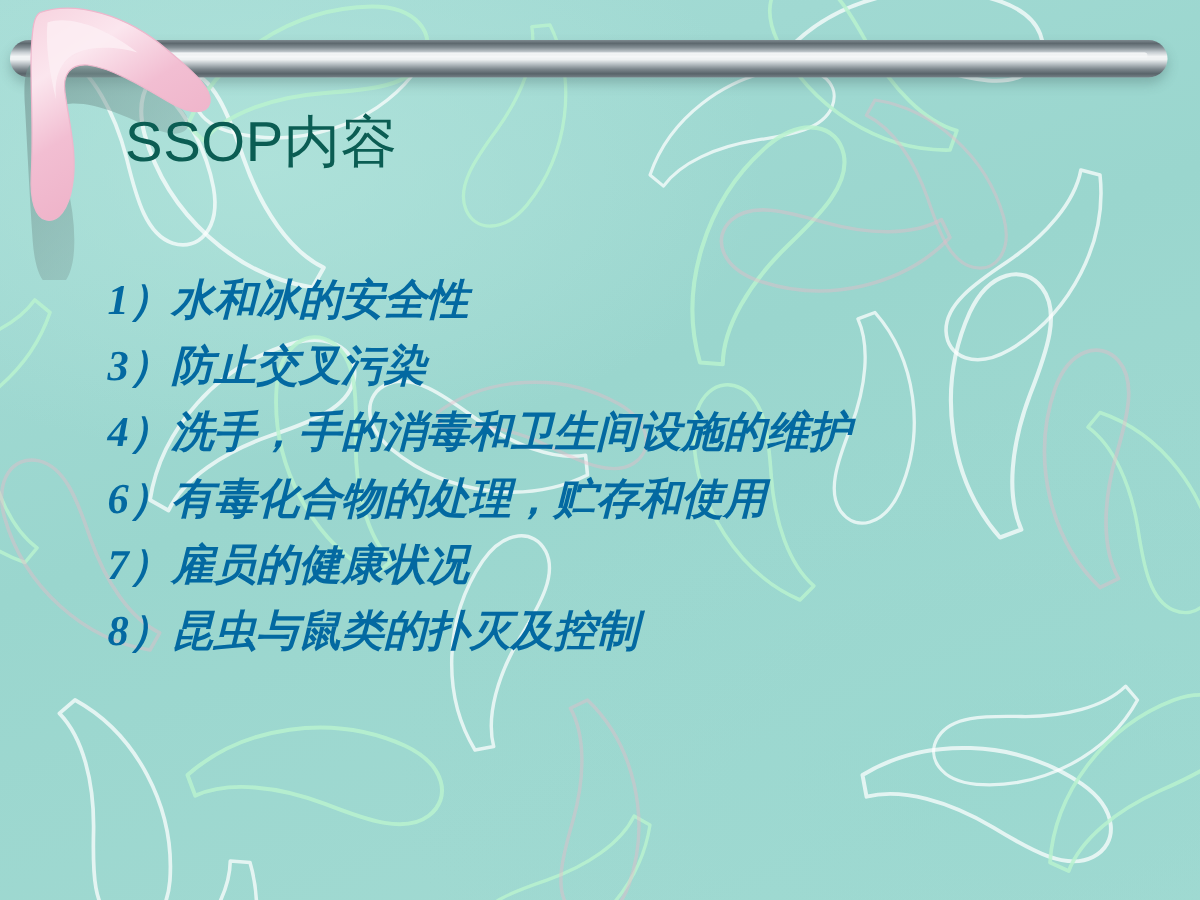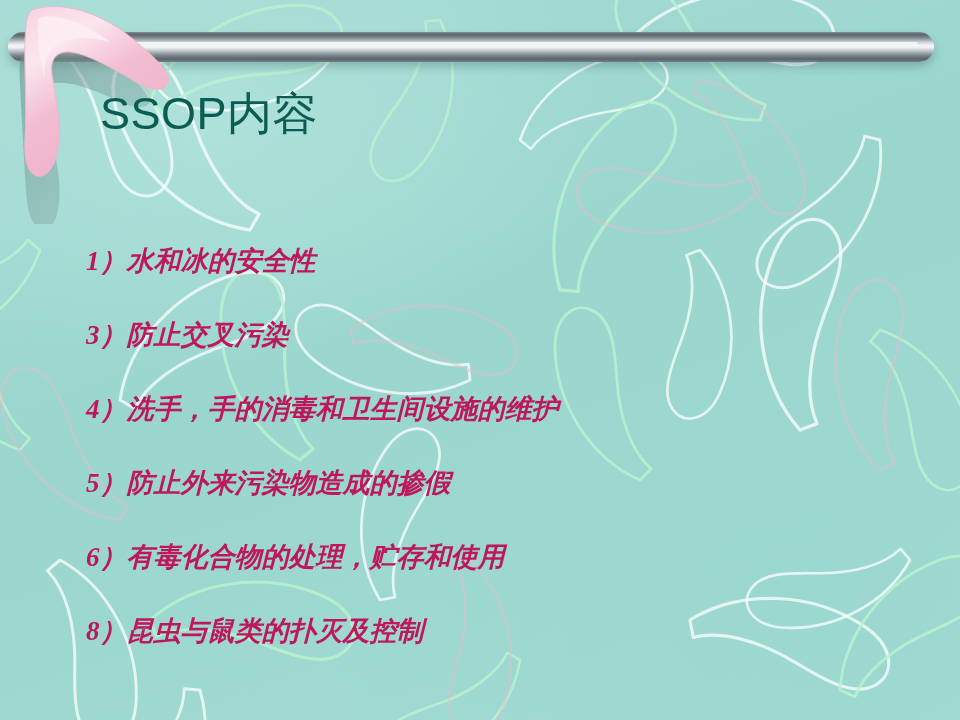--- a/index.html
+++ b/index.html
@@ -91,27 +91,26 @@
     position: absolute;
     left: 86px;
     top: 214px;
     width: 660px;
   }
 
   .list-item {
     font-family: "Liberation Serif", "DejaVu Serif", serif;
     font-style: italic;
     font-weight: 700;
-    font-size: 27px;
+    font-size: 34px;
     line-height: 53px;
-    color: #be185d;
+    color: #0369a1;
     text-indent: -26px;
     padding-left: 26px;
     white-space: pre-wrap;
-    margin-top: 21px;
   }
   .list-item.wraps {
     white-space: normal;
   }
 </style>
 </head>
 <body>
 
 <div class="slide">
 
@@ -219,18 +218,18 @@
                C30,58 26,34 28,16 Z" fill="#fdeff4" opacity="0.8"></path>
     </g>
   </svg>
 
   <div class="title">SSOP内容</div>
 
   <div class="body-list">
     <div class="list-item">1）水和冰的安全性</div>
     <div class="list-item">3）防止交叉污染</div>
     <div class="list-item wraps">4）洗手，手的消毒和卫生间设施的维护</div>
-    <div class="list-item">5）防止外来污染物造成的掺假</div>
     <div class="list-item">6）有毒化合物的处理，贮存和使用</div>
+    <div class="list-item">7）雇员的健康状况</div>
     <div class="list-item">8）昆虫与鼠类的扑灭及控制</div>
   </div>
 
 </div>
 
 </body></html>

